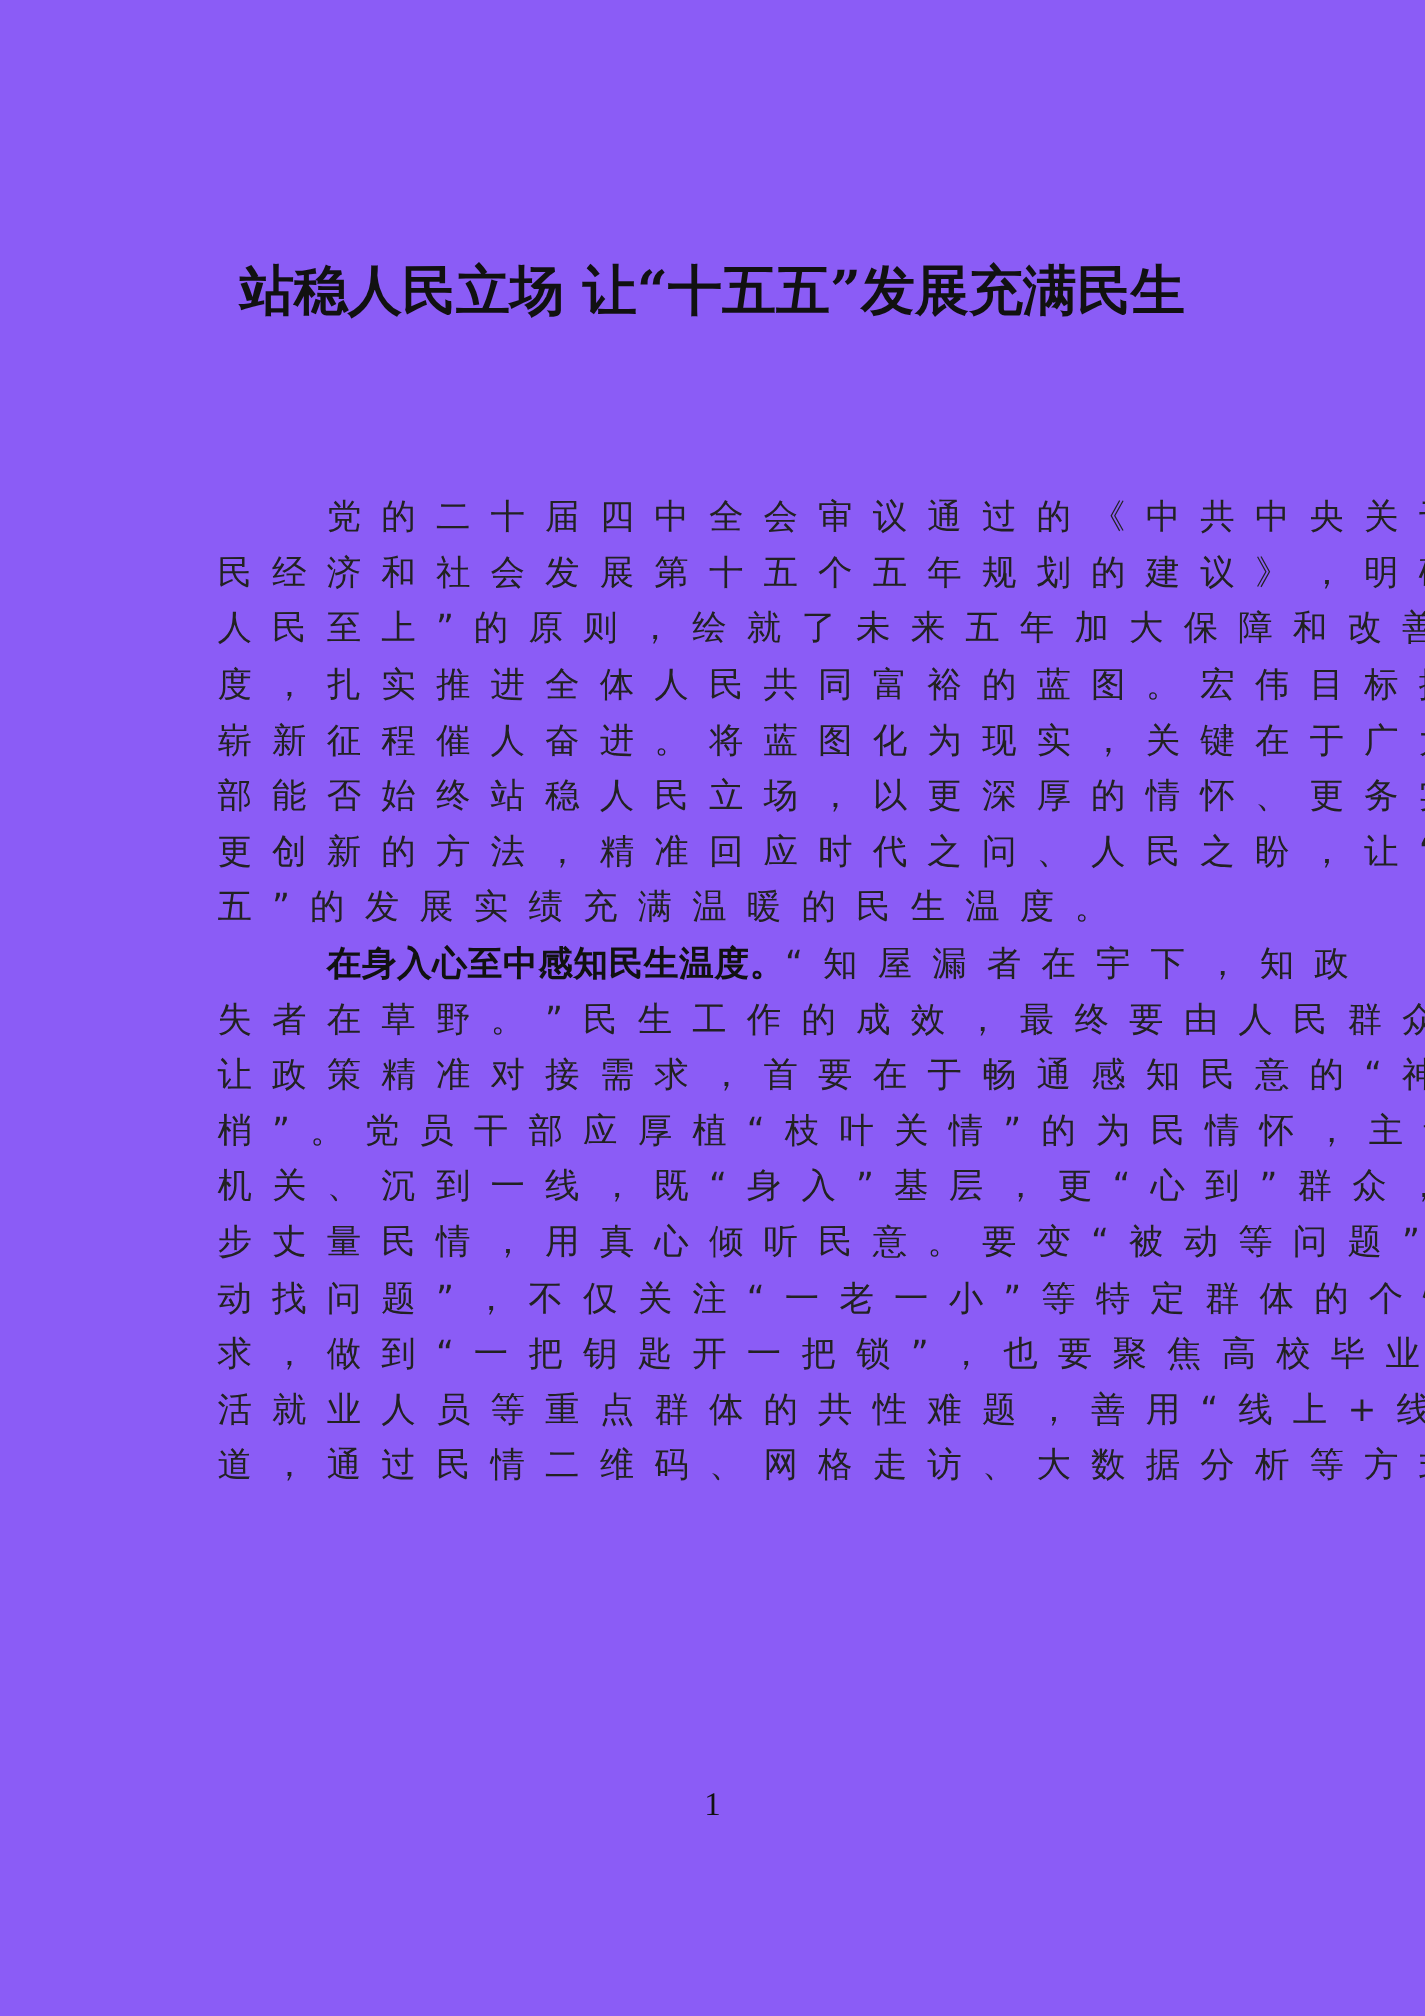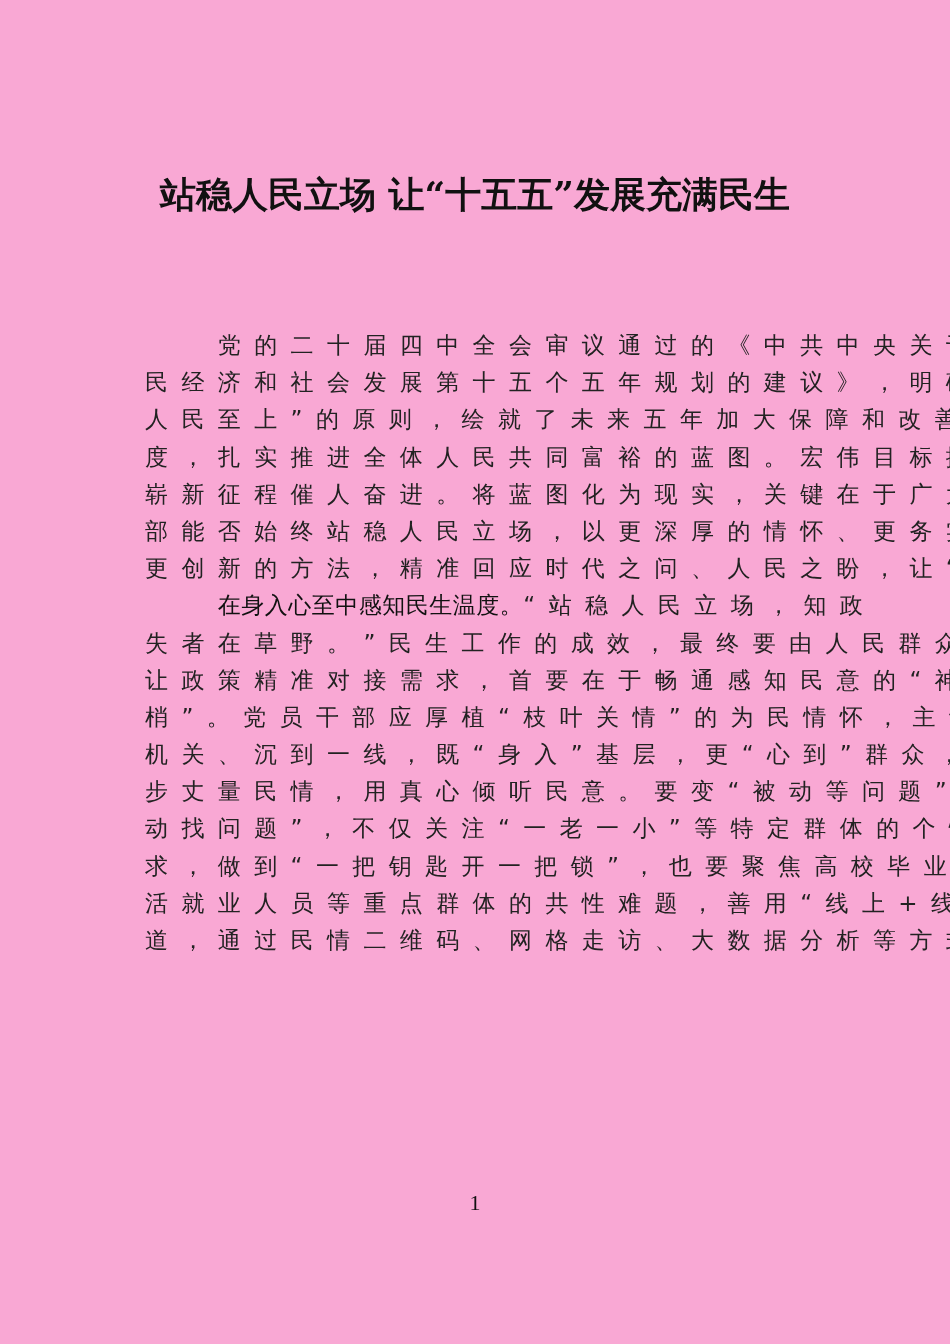--- a/index.html
+++ b/index.html
@@ -1,30 +1,30 @@
 <!DOCTYPE html>
 <html><head>
 <meta charset="utf-8">
 <style>
   html, body { margin: 0; padding: 0; background: #ffffff; }
   body { width: 950px; height: 1344px; position: relative; overflow: hidden; }
-  .page { position: absolute; left: 0; top: 0; width: 950px; height: 1344px; background: #f9a8d4; }
+  .page { position: absolute; left: 0; top: 0; width: 950px; height: 1344px; background: #8b5cf6; }
   .title {
     position: absolute; left: 140px; width: 670px; top: 170px;
     text-align: center; font-family: "DejaVu Serif", serif; font-weight: bold;
     font-size: 36px; line-height: 49px; color: #111; letter-spacing: 0px;
   }
   .title .line { display: block; white-space: nowrap; }
   .body-text {
     position: absolute; left: 145px; top: 327px; width: 664px;
     font-family: "DejaVu Sans", sans-serif; font-size: 23px; line-height: 37.2px;
     color: #222; letter-spacing: 13.4px;
   }
   .body-text .ln { display: block; white-space: nowrap; height: 37.2px; overflow: visible; }
-  .bold { font-weight: normal; letter-spacing: 0.5px; color: #111; }
+  .bold { font-weight: bold; letter-spacing: 0.5px; color: #111; }
   .page-num {
     position: absolute; left: 0; width: 950px; top: 1190px; text-align: center;
     font-family: "Liberation Serif", serif; font-size: 22px; color: #111;
   }
 </style>
 </head>
 <body>
 
 <div class="page">
   <div class="title">
@@ -32,22 +32,23 @@
   </div>
 
   <div class="body-text">
     <span class="ln">　　党的二十届四中全会审议通过的《中共中央关于制定国</span>
     <span class="ln">民经济和社会发展第十五个五年规划的建议》，明确“坚持</span>
     <span class="ln">人民至上”的原则，绘就了未来五年加大保障和改善民生力</span>
     <span class="ln">度，扎实推进全体人民共同富裕的蓝图。宏伟目标振奋人心</span>
     <span class="ln">崭新征程催人奋进。将蓝图化为现实，关键在于广大党员干</span>
     <span class="ln">部能否始终站稳人民立场，以更深厚的情怀、更务实的举措</span>
     <span class="ln">更创新的方法，精准回应时代之问、人民之盼，让“十五</span>
+    <span class="ln">五”的发展实绩充满温暖的民生温度。</span>
 
-    <span class="ln"><span>　　</span><span class="bold">在身入心至中感知民生温度。</span><span>“站稳人民立场，知政</span></span>
+    <span class="ln"><span>　　</span><span class="bold">在身入心至中感知民生温度。</span><span>“知屋漏者在宇下，知政</span></span>
     <span class="ln">失者在草野。”民生工作的成效，最终要由人民群众来评判</span>
     <span class="ln">让政策精准对接需求，首要在于畅通感知民意的“神经末</span>
     <span class="ln">梢”。党员干部应厚植“枝叶关情”的为民情怀，主动走出</span>
     <span class="ln">机关、沉到一线，既“身入”基层，更“心到”群众，用脚</span>
     <span class="ln">步丈量民情，用真心倾听民意。要变“被动等问题”为“主</span>
     <span class="ln">动找问题”，不仅关注“一老一小”等特定群体的个性化需</span>
     <span class="ln">求，做到“一把钥匙开一把锁”，也要聚焦高校毕业生、灵</span>
     <span class="ln">活就业人员等重点群体的共性难题，善用“线上+线下”渠</span>
     <span class="ln">道，通过民情二维码、网格走访、大数据分析等方式，构建</span>
   </div>

